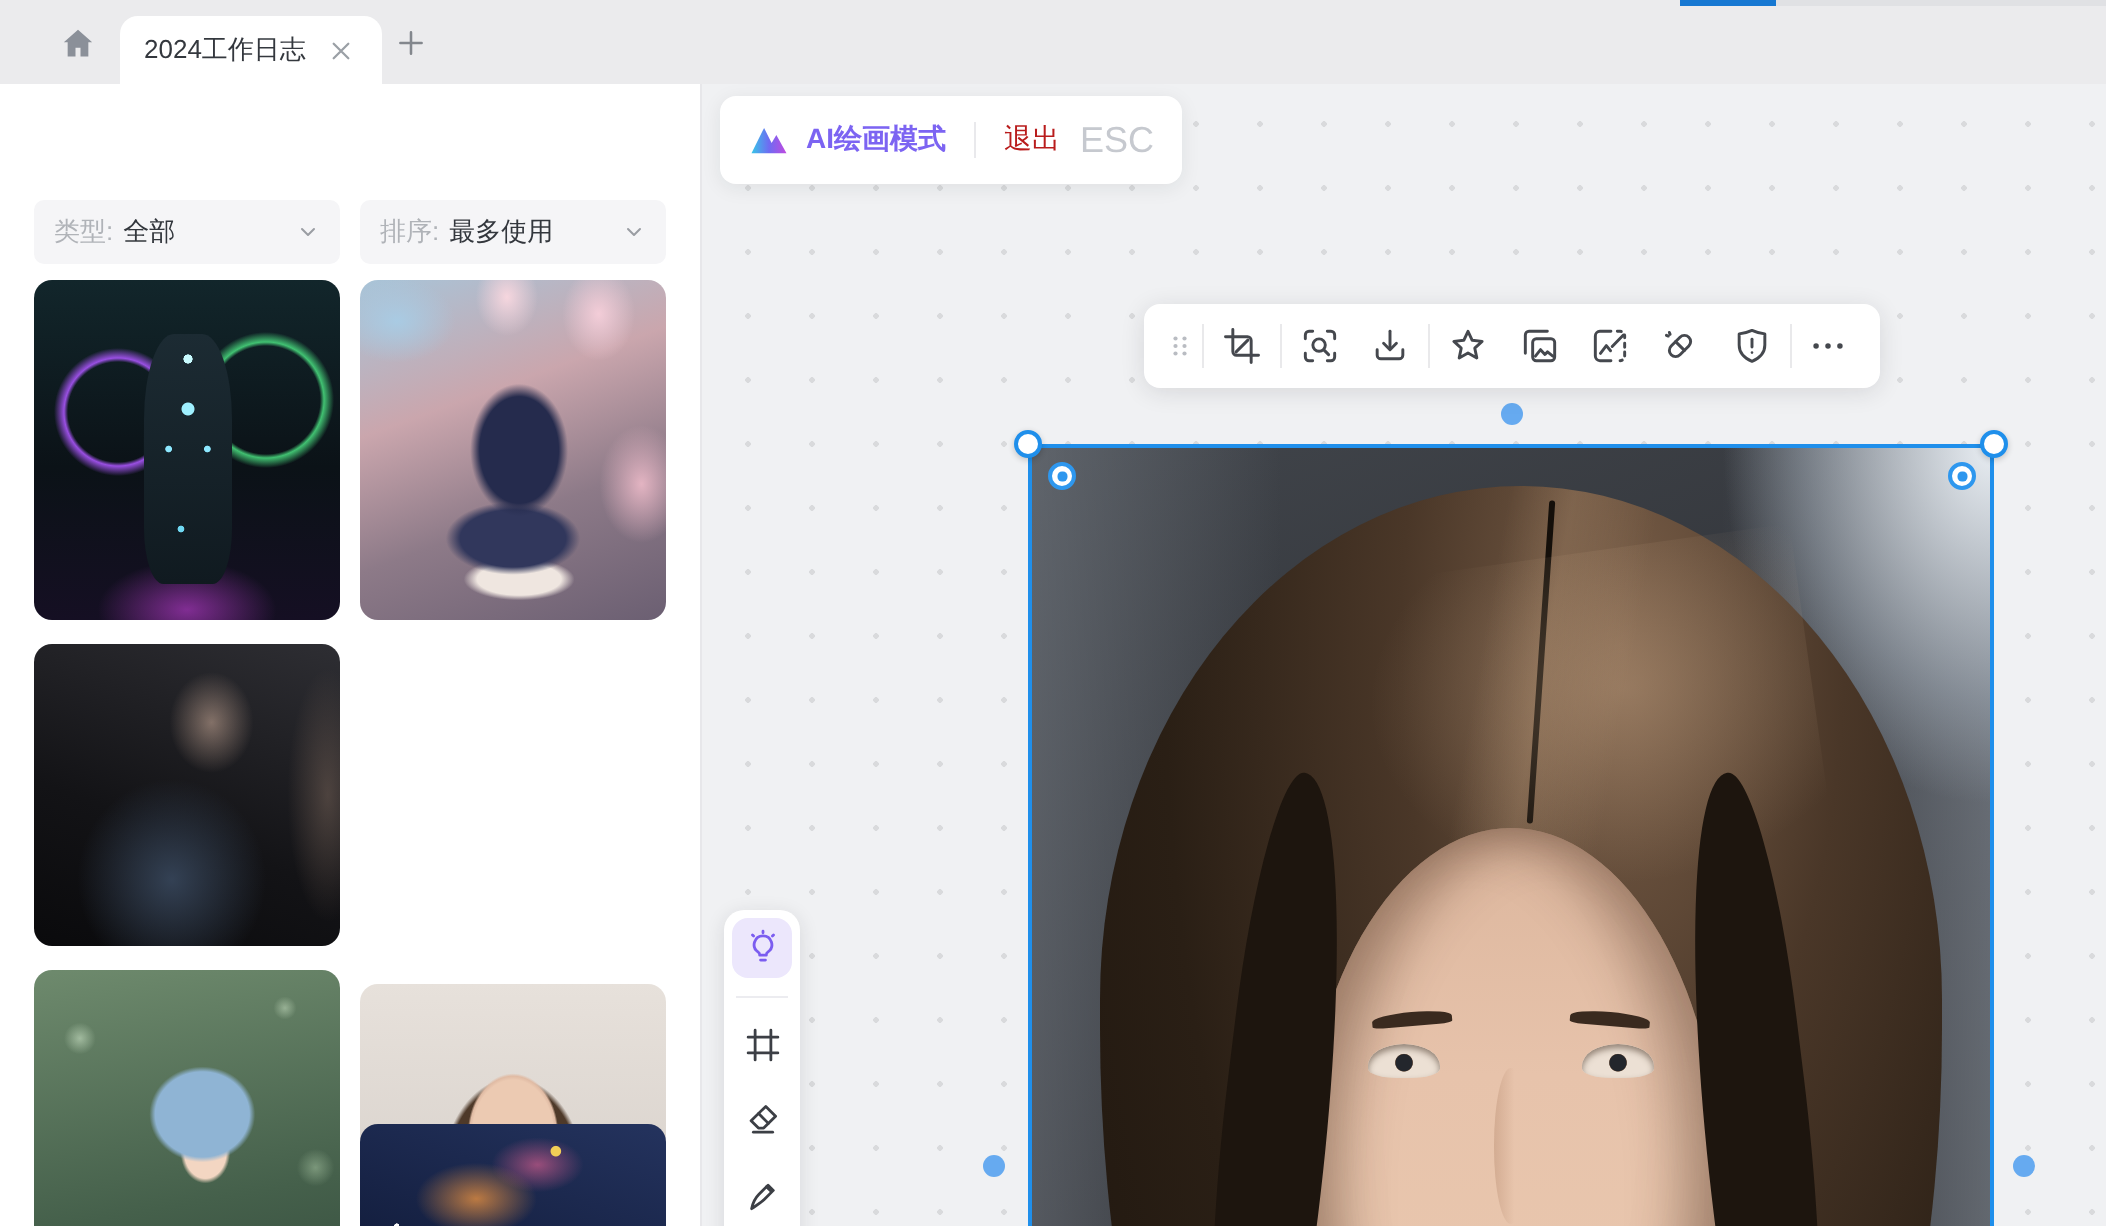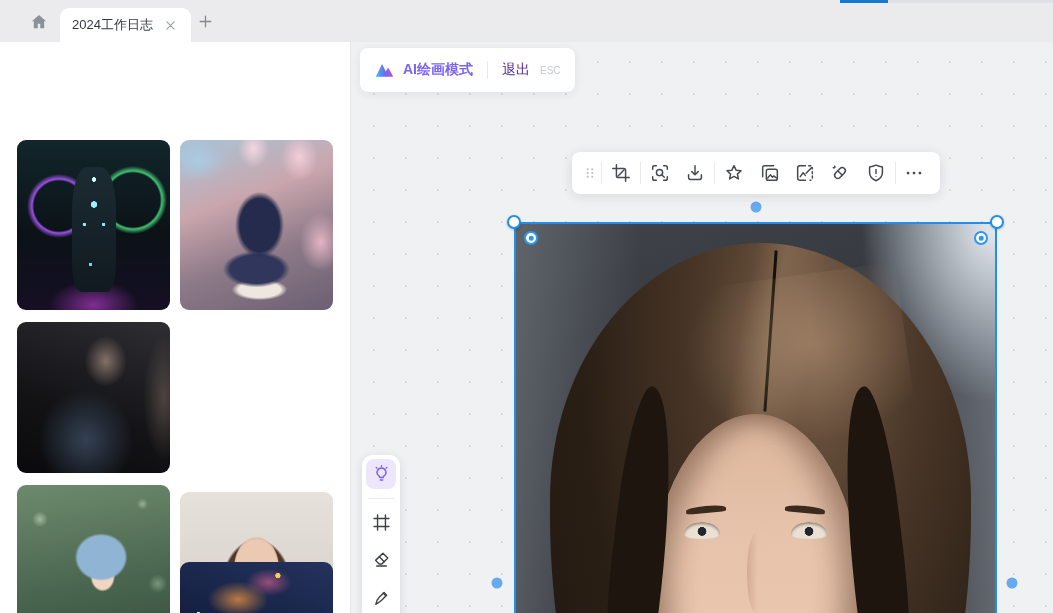--- a/index.html
+++ b/index.html
@@ -21,22 +21,22 @@
   .canvas { position:absolute; left:351px; top:42px; right:0; bottom:0; overflow:hidden;
     background-color:#f0f1f3;
     background-image:radial-gradient(circle, #d9dadc 1.3px, transparent 1.5px);
     background-size:32px 32px; background-position:7px 4px; }
 
   
   .ai-badge { position:absolute; left:9px; top:6px; height:44px; background:#fff; border-radius:8px;
     box-shadow:0 2px 10px rgba(30,34,40,.08); display:flex; align-items:center; padding:4px 14px; gap:8px; z-index:20; }
   .ai-badge .ai-label { font-size:14px; color:#7c64f2; font-weight:700; }
   .ai-badge .v-sep { width:1px; height:18px; background:#e9e9ec; margin:0 6px; }
-  .ai-badge .exit-label { font-size:14px; color:#4c1d95; cursor:pointer;font-family:Liberation Serif, serif; }
-  .ai-badge .esc-label { font-size:10px; color:#c6c9cf; margin-left:2px; }
+  .ai-badge .exit-label { font-size:14px; color:#b91c1c; cursor:pointer;font-family:Liberation Serif, serif; }
+  .ai-badge .esc-label { font-size:18px; color:#c6c9cf; margin-left:2px; }
 
   
   .annos { position:absolute; left:0; top:76px; right:0; height:22px; z-index:22; }
   .anno { position:absolute; font-size:17px; font-weight:500; color:#f2685c; letter-spacing:1px; white-space:nowrap; }
   .anno.a0{ left:244px; } .anno.a1{ left:357px; } .anno.a2{ left:439px; } .anno.a3{ left:525px; }
 
   
   .fl-toolbar { position:absolute; left:221px; top:110px; width:368px; height:42px; background:#fff; border-radius:8px;
     box-shadow:0 2px 12px rgba(30,34,40,.12); display:flex; align-items:center; justify-content:space-between; padding:0 9px; z-index:25; }
   .tb-btn { width:33px; height:32px; display:flex; align-items:center; justify-content:center; border-radius:6px; cursor:pointer; color:#45484e; }
@@ -355,20 +355,40 @@
         <svg viewBox="0 0 24 24" fill="none" stroke="currentColor" stroke-width="1.6" stroke-linecap="round" stroke-linejoin="round">
             <path d="M5.5 21c.6-3.2 1.7-5.8 4.2-8.3l5.2-5.2 3 3-5.2 5.2c-2.5 2.5-5.2 3.7-7.2 5.3z"></path>
             <path d="m14 8.4 2.6 2.6"></path>
           </svg>
       </span>
     </div>
   </div>
 
   <aside class="panel">
 
+    <div class="filters">
+      <div class="filter f0">
+        <span class="f-label">类型:</span>
+        <span class="f-value">全部</span>
+        <span class="chev">
+          <svg width="12" height="12" viewBox="0 0 24 24" fill="none" stroke="currentColor" stroke-width="2" stroke-linecap="round" stroke-linejoin="round">
+              <path d="m6 9 6 6 6-6"></path>
+            </svg>
+        </span>
+      </div>
+      <div class="filter f1">
+        <span class="f-label">排序:</span>
+        <span class="f-value">最多使用</span>
+        <span class="chev">
+          <svg width="12" height="12" viewBox="0 0 24 24" fill="none" stroke="currentColor" stroke-width="2" stroke-linecap="round" stroke-linejoin="round">
+              <path d="m6 9 6 6 6-6"></path>
+            </svg>
+        </span>
+      </div>
+    </div>
 
     <div class="gallery">
       <div class="tile t1 art-cyborg" title="霓虹机甲战士 - neon cyborg in dark forest with purple and green glowing rings"></div>
       <div class="tile t2 art-maid" title="粉发女仆动漫少女 - anime maid girl with pink hair in dark dress on balcony"></div>
       <div class="tile t3 art-darkwoman" title="暗调人像 - moody low-light portrait of woman in dark blue top"></div>
       <div class="tile t4 art-portrait" title="写实少女肖像 - realistic portrait of young woman with brown hair and white top"></div>
       <div class="tile t5 art-bluehair" title="蓝发短发少女 - girl with short blue hair, white knit sweater, green bokeh"></div>
       <div class="tile t6 art-animestars" title="金发星空动漫少女 - anime blonde girl with stars and galaxy sky"></div>
     </div>
   </aside>

